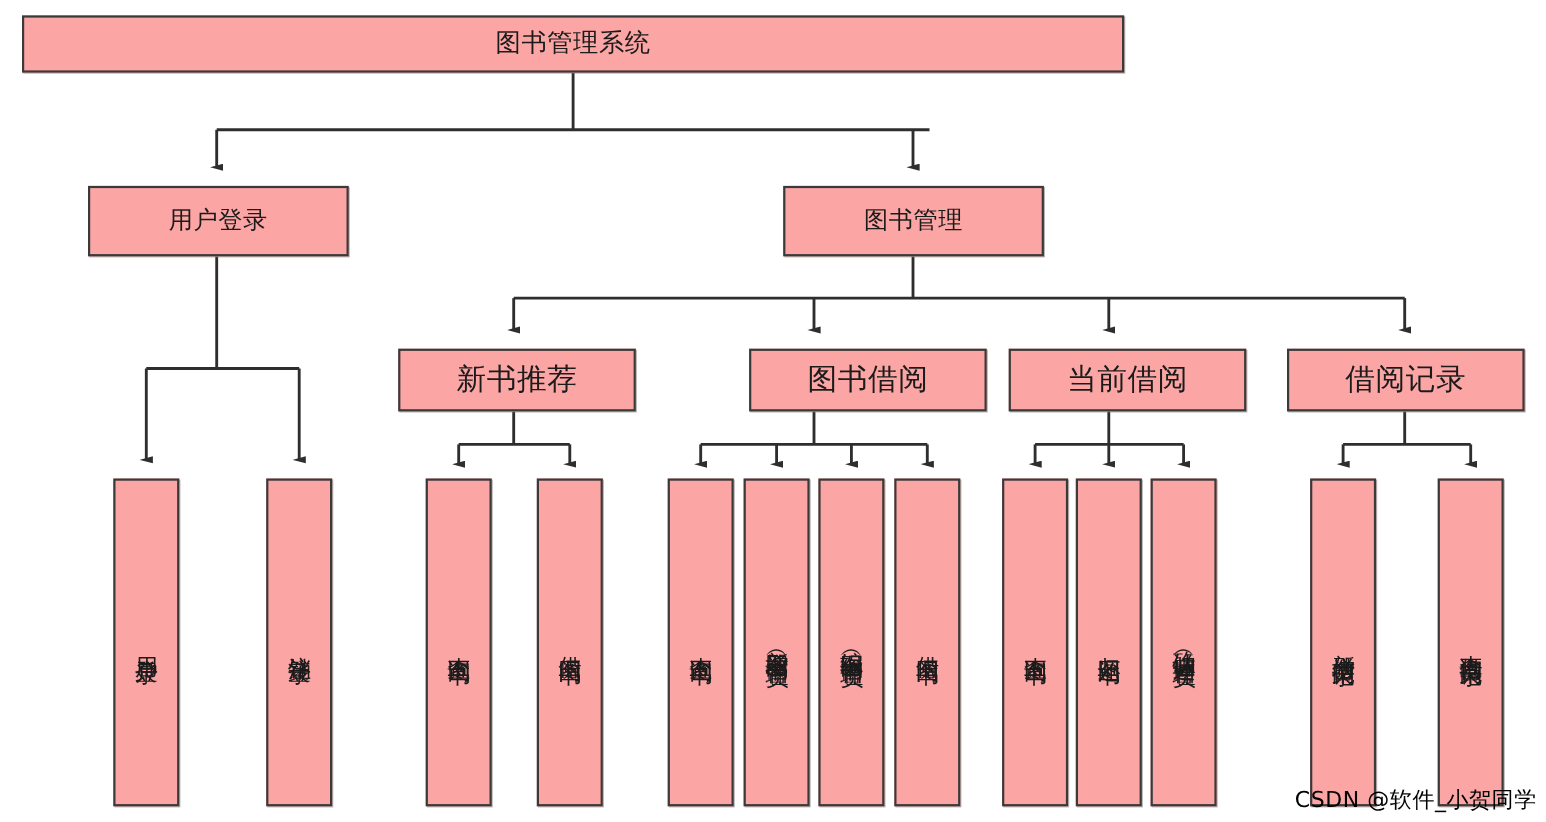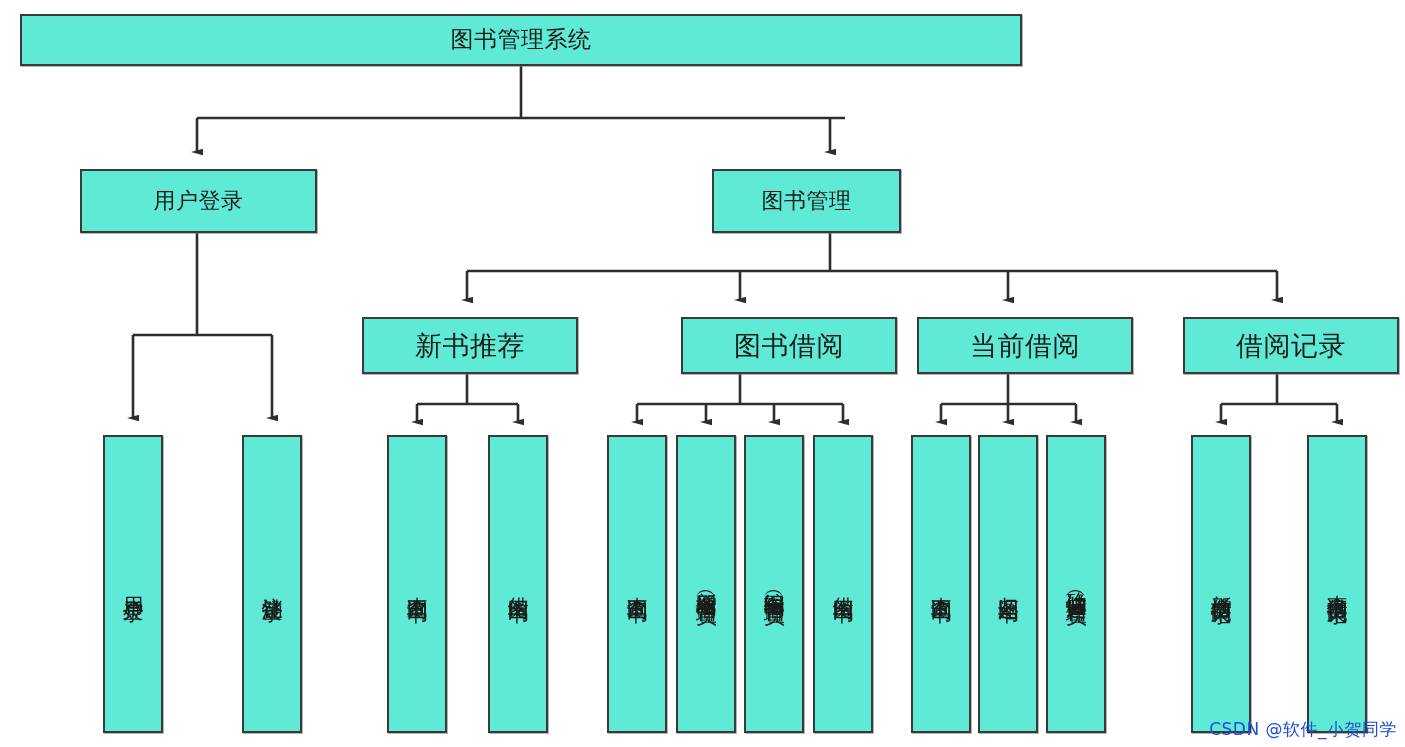--- a/index.html
+++ b/index.html
@@ -19,21 +19,21 @@
     position: absolute;
     left: 0;
     top: 0;
     width: 1405px;
     height: 747px;
     pointer-events: none;
   }
   .node {
     position: absolute;
     box-sizing: border-box;
-    background: #5eead4;
+    background: #fca5a5;
     border: 2px solid #3a3a3a;
     box-shadow: 1px 1px 0 0 rgba(120,120,120,0.55);
     display: flex;
     align-items: center;
     justify-content: center;
     color: #1b1b1b;
   }
   .node .label {
     font-size: 22px;
     line-height: 1.18;
@@ -56,22 +56,22 @@
     font-size: 21px;
     line-height: 1.08;
     letter-spacing: 2px;
     white-space: nowrap;
     text-align: center;
   }
   .watermark {
     position: absolute;
     right: 8px;
     bottom: 6px;
-    font-size: 17px;
-    color: #1d4ed8;
+    font-size: 20px;
+    color: #000000;
     letter-spacing: 0.5px;
     white-space: nowrap;
     font-family: "DejaVu Sans", "Liberation Sans", sans-serif;
   }
 </style>
 </head>
 <body>
 
 <div id="canvas">
 
@@ -125,34 +125,34 @@
     </g>
   </svg>
 
   <div class="node root" style="left:20px; top:14px; width:1002px; height:52px;">
     <span class="label">图书管理系统</span>
   </div>
 
   <div class="node lvl2" style="left:80px; top:169px; width:237px; height:64px;">
     <span class="label">用户登录</span>
   </div>
-  <div class="node lvl2" style="left:712px; top:169px; width:189px; height:64px;">
+  <div class="node lvl2" style="left:712px; top:169px; width:237px; height:64px;">
     <span class="label">图书管理</span>
   </div>
 
   <div class="node lvl3" style="left:362px; top:317px; width:216px; height:57px;">
     <span class="label">新书推荐</span>
   </div>
   <div class="node lvl3" style="left:633px; top:317px; width:216px; height:57px;margin-left:48px;">
     <span class="label">图书借阅</span>
   </div>
   <div class="node lvl3" style="left:901px; top:317px; width:216px; height:57px;margin-left:16px;">
     <span class="label">当前借阅</span>
   </div>
-  <div class="node lvl3" style="left:1170px; top:317px; width:216px; height:57px;margin-left:13px;">
+  <div class="node lvl3" style="left:1170px; top:317px; width:216px; height:57px;">
     <span class="label">借阅记录</span>
   </div>
 
   <div class="node leaf" style="left:103px; top:435px; width:60px; height:298px;">
     <span class="label">用户登录</span>
   </div>
   <div class="node leaf" style="left:242px; top:435px; width:60px; height:298px;">
     <span class="label">注销登录</span>
   </div>
 

